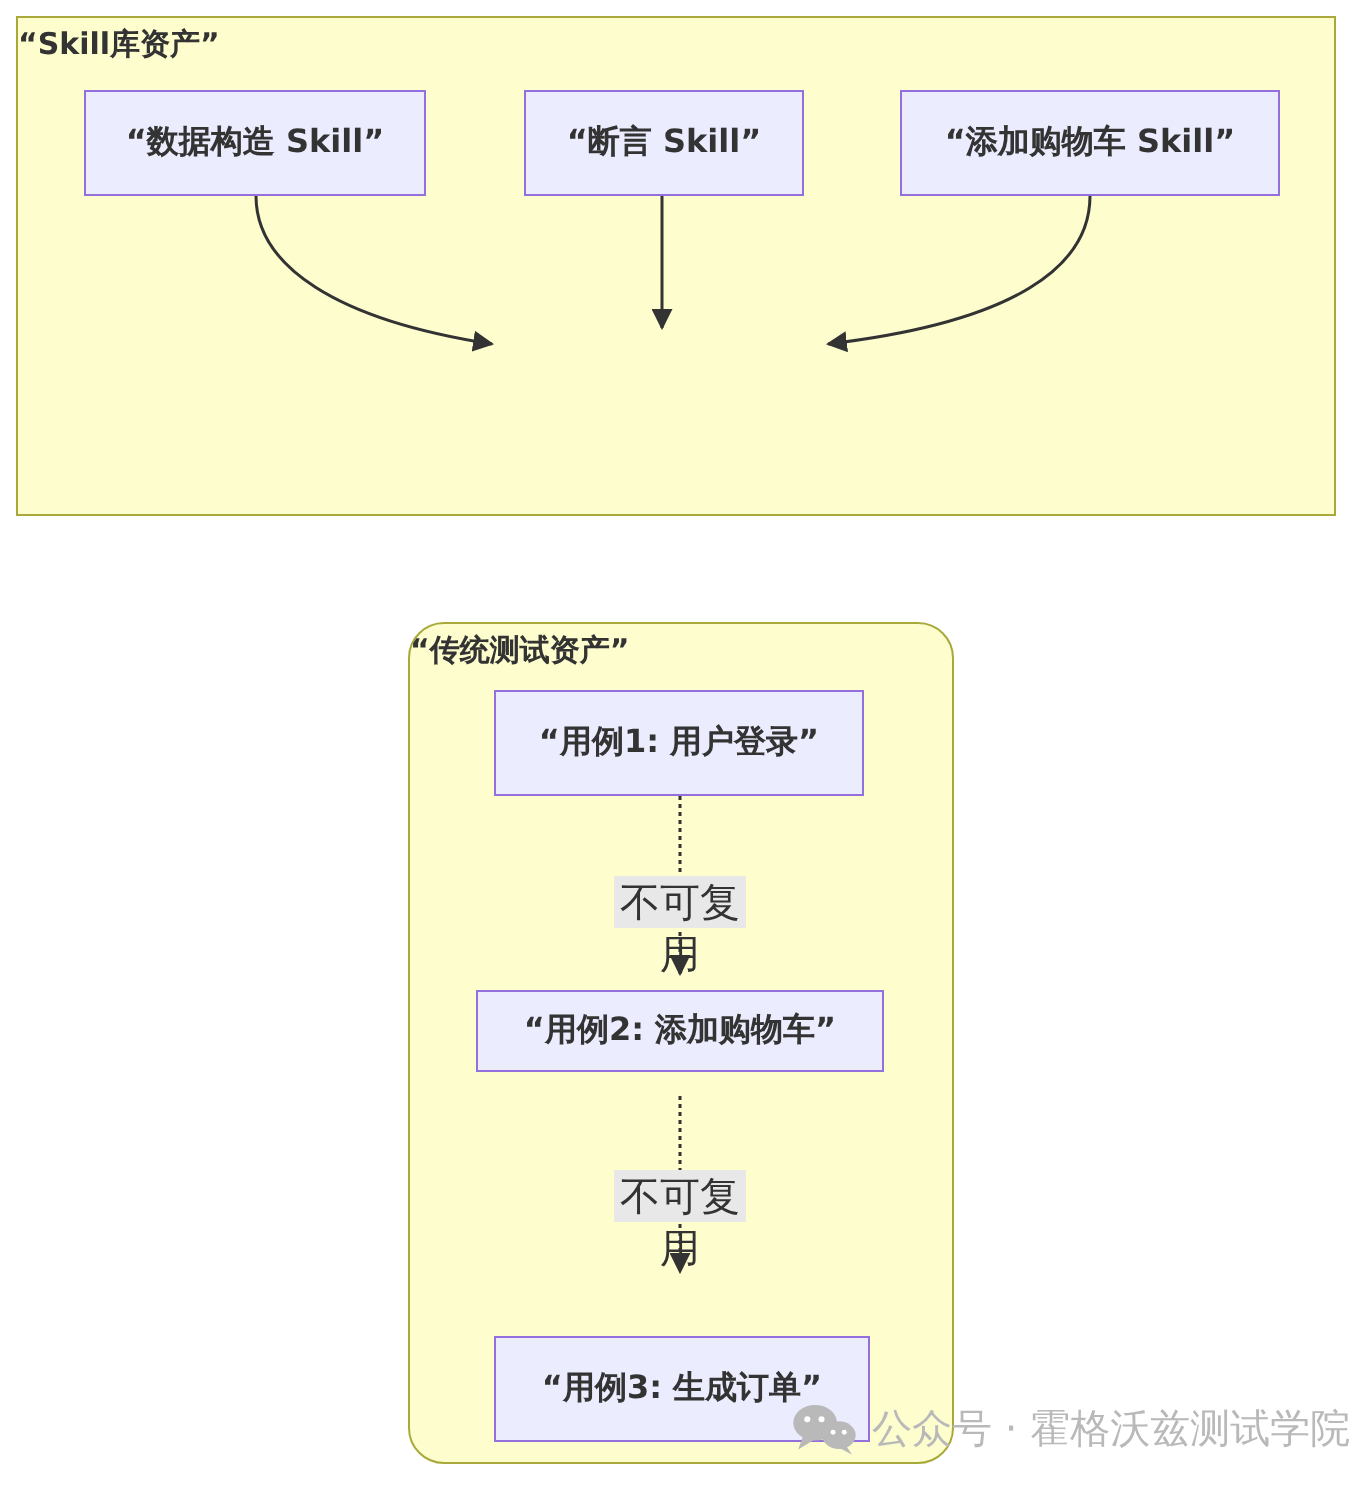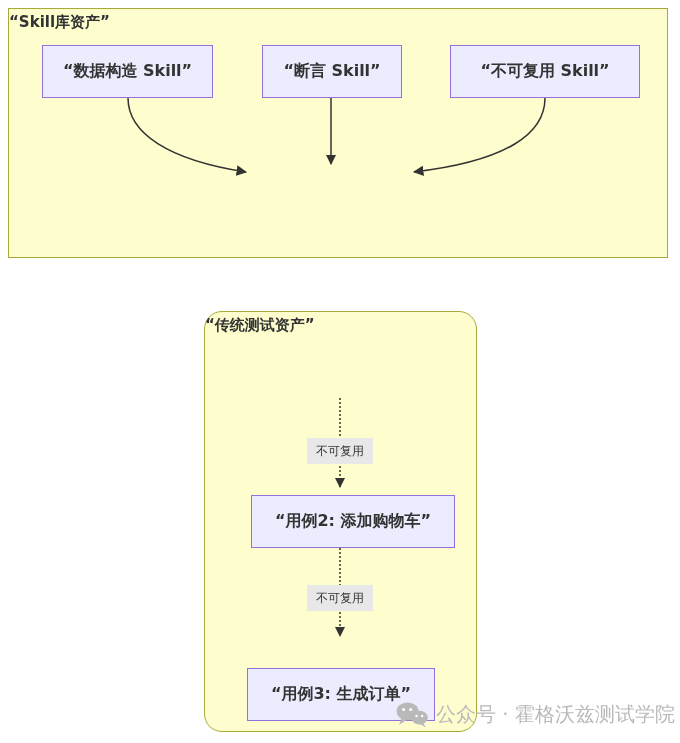--- a/index.html
+++ b/index.html
@@ -41,34 +41,34 @@
     font-size: 16px;
     font-weight: 600;
     color: #333333;
     white-space: nowrap;
   }
   #node-data      { left: 42px;  top: 45px;  width: 171px; height: 53px; }
   #node-assert    { left: 262px; top: 45px;  width: 140px; height: 53px; }
   #node-multi     { left: 450px; top: 45px;  width: 190px; height: 53px; }
   #node-combo     { left: 258px; top: 171px; width: 145px; height: 51px; }
   #node-case1     { left: 247px; top: 345px; width: 185px; height: 53px; }
-  #node-case2     { left: 238px; top: 495px; width: 204px; height: 53px; margin-left: 13px; }
+  #node-case2     { left: 238px; top: 495px; width: 204px; height: 41px; }
   #node-case3     { left: 247px; top: 668px; width: 188px; height: 53px; }
 
   #edges {
     position: absolute;
     left: 0; top: 0;
     width: 680px; height: 743px;
     pointer-events: none;
   }
   .edge-label {
     position: absolute;
     background: #e8e8e8;
     color: #333333;
-    font-size: 12px;
+    font-size: 20px;
     font-weight: 500;
     line-height: 26px;
     text-align: center;
     width: 66px;
     height: 26px;
     left: 307px;
   }
   #edge-label-1 { top: 438px; }
   #edge-label-2 { top: 585px; }
 
@@ -106,22 +106,23 @@
     </defs>
     <path d="M128,98 C128,133 168,160 246,172" fill="none" stroke="#333333" stroke-width="1.5" marker-end="url(#arrowhead)"></path>
     <path d="M331,98 L331,164" fill="none" stroke="#333333" stroke-width="1.5" marker-end="url(#arrowhead)"></path>
     <path d="M545,98 C545,133 508,161 414,172" fill="none" stroke="#333333" stroke-width="1.5" marker-end="url(#arrowhead)"></path>
     <path d="M340,398 L340,487" fill="none" stroke="#333333" stroke-width="1.5" stroke-dasharray="2,2" marker-end="url(#arrowhead)"></path>
     <path d="M340,548 L340,636" fill="none" stroke="#333333" stroke-width="1.5" stroke-dasharray="2,2" marker-end="url(#arrowhead)"></path>
   </svg>
 
   <div class="node" id="node-data">“数据构造 Skill”</div>
   <div class="node" id="node-assert">“断言 Skill”</div>
-  <div class="node" id="node-multi">“不可复用 Skill”</div>
+  <div class="node" id="node-multi">“添加购物车 Skill”</div>
 
+  <div class="node" id="node-case1">“用例1: 用户登录”</div>
   <div class="node" id="node-case2">“用例2: 添加购物车”</div>
   <div class="node" id="node-case3">“用例3: 生成订单”</div>
 
   <div class="edge-label" id="edge-label-1">不可复用</div>
   <div class="edge-label" id="edge-label-2">不可复用</div>
 
   <div id="watermark">
     <span style="display:inline-flex;">
       <svg width="32" height="27" viewBox="0 0 36 30">
         <ellipse cx="13" cy="11.5" rx="12.3" ry="10" fill="#b9b9b9"></ellipse>

